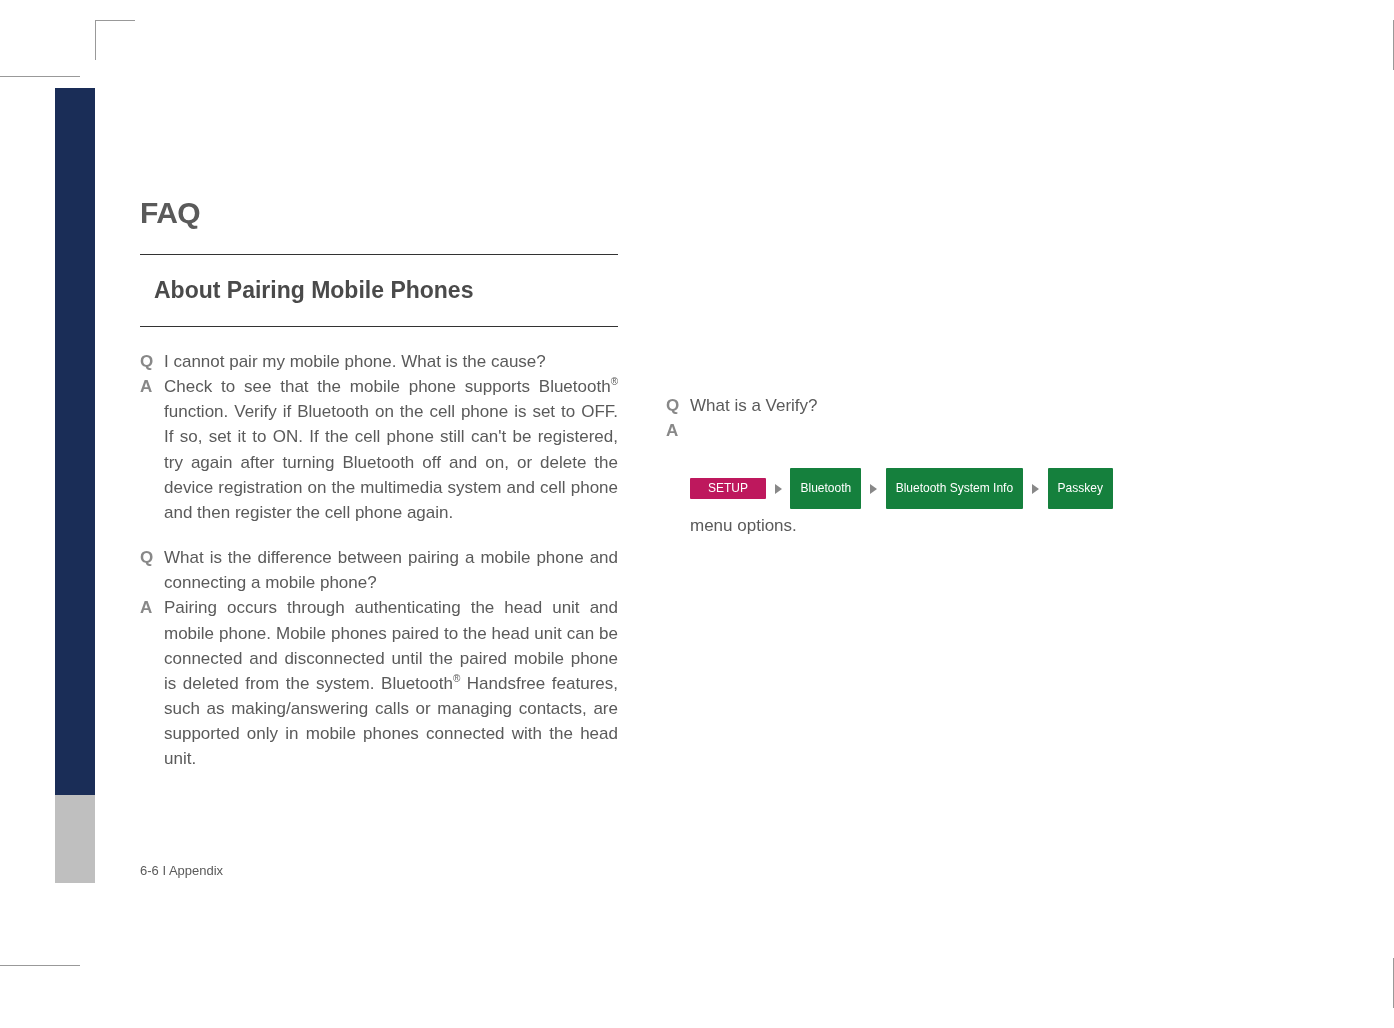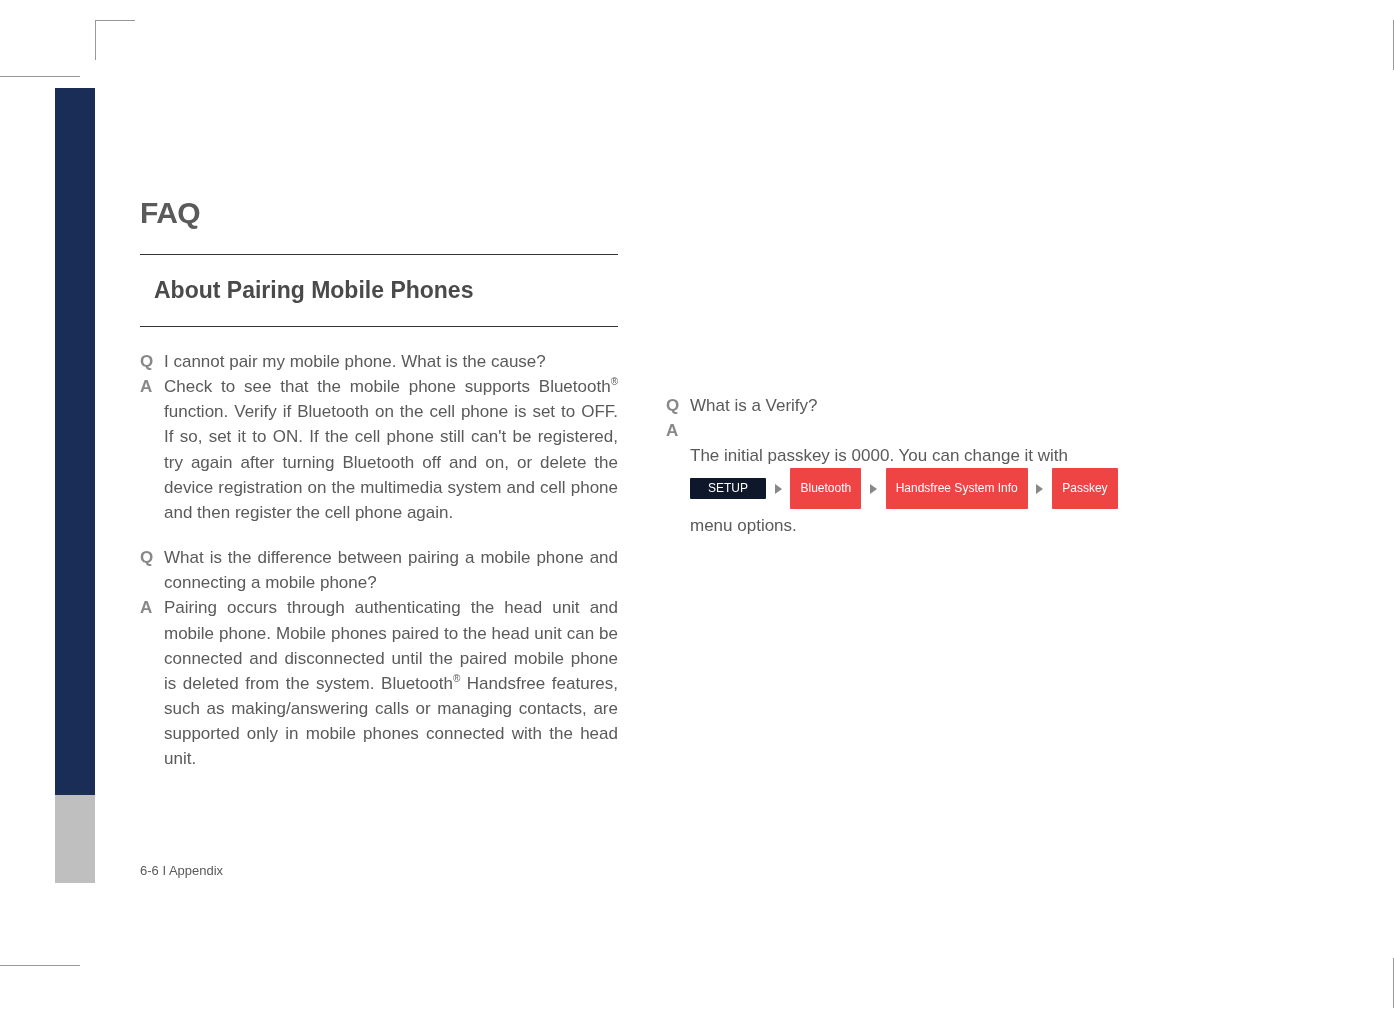--- a/index.html
+++ b/index.html
@@ -126,30 +126,30 @@
       font-weight: bold;
       flex-shrink: 0;
       width: 24px;
       color: #888;
     }
     .qa-text {
       flex: 1;
     }
     .menu-chip {
       display: inline-block;
-      background: #ef4444;
+      background: #15803d;
       color: #fff;
       font-size: 12px;
       padding: 13px 10px;
       border-radius: 1px;
       vertical-align: middle;
       line-height: 1.2;
     }
     .menu-chip-first {
-      background: #0f172a;
+      background: #be185d;
       padding: 3px 18px;
     }
     .arrow {
       display: inline-block;
       width: 0;
       height: 0;
       border-top: 5px solid transparent;
       border-bottom: 5px solid transparent;
       border-left: 7px solid #888;
       margin: 0 4px;
@@ -228,28 +228,27 @@
 
         <div class="qa-block">
           <div class="qa-row">
             <span class="qa-label">Q</span>
             <span class="qa-text">What is a Verify?</span>
           </div>
           <div class="qa-row">
             <span class="qa-label">A</span>
             <span class="qa-text">
               <br>
-              <span>The initial passkey is 0000. You can change it with</span>
               <br>
               <span style="text-align:left; display:inline-block; line-height:2;">
                 <span class="menu-chip menu-chip-first">SETUP</span>
                 <span class="arrow"></span>
                 <span class="menu-chip">Bluetooth</span>
                 <span class="arrow"></span>
-                <span class="menu-chip">Handsfree System Info</span>
+                <span class="menu-chip">Bluetooth System Info</span>
                 <span class="arrow"></span>
                 <span class="menu-chip">Passkey</span>
                 <span> menu options.</span>
               </span>
             </span>
           </div>
         </div>
 
       </div>
     </div>

